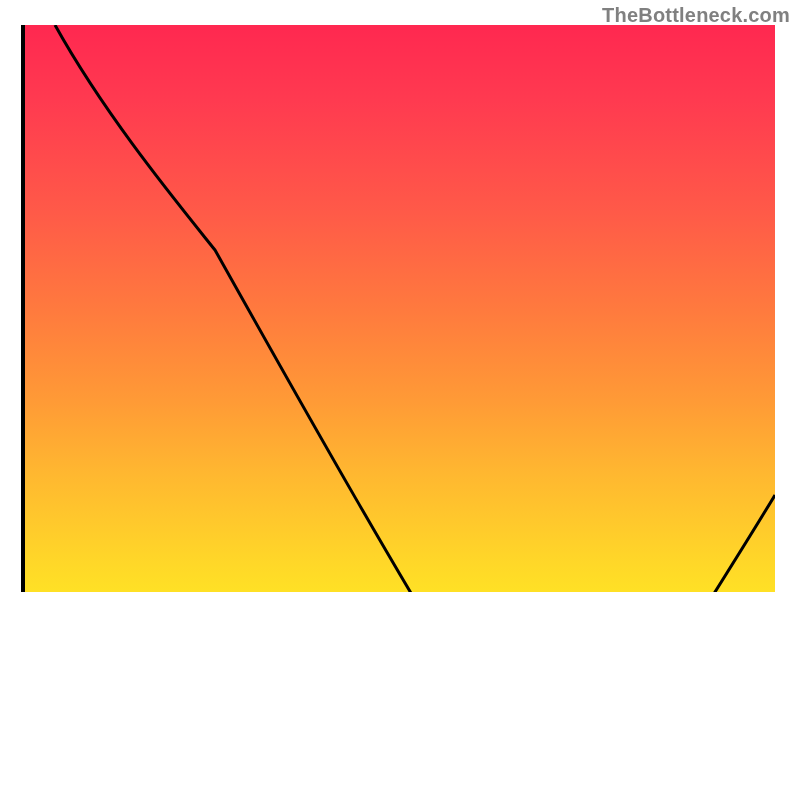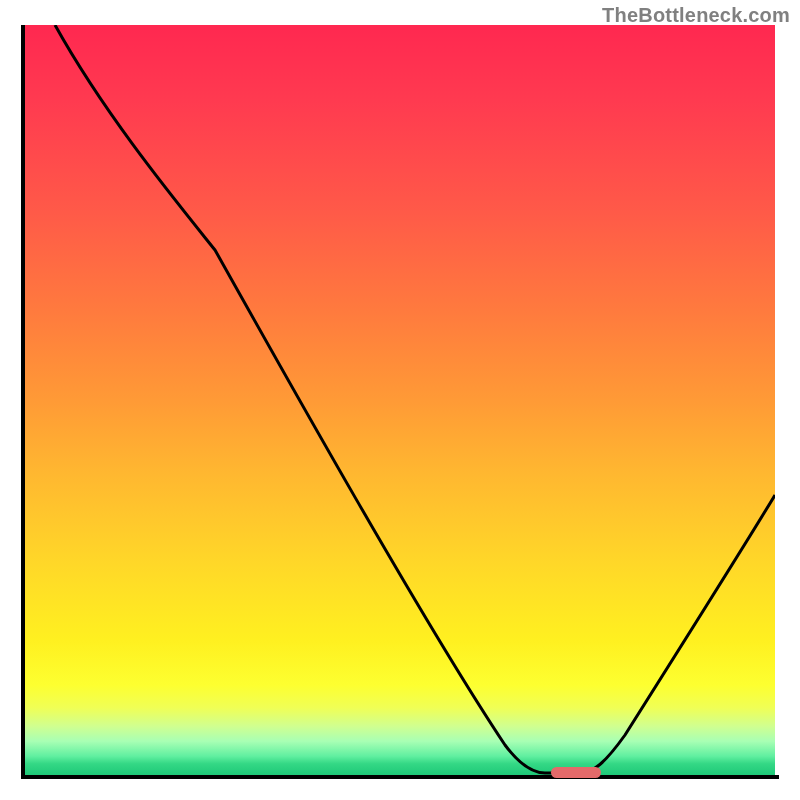--- a/index.html
+++ b/index.html
@@ -4,21 +4,21 @@
 <style>
   body {
     margin: 0;
     padding: 0;
     background: #fff;
     font-family: Arial, sans-serif;
   }
   .wrap {
     position: relative;
     width: 800px;
-    height: 800px;
+    height: 592px;
     border-radius: 26px;
   }
   .watermark {
     position: absolute;
     top: 4px;
     right: 10px;
     font-size: 20px;
     font-weight: bold;
     color: #808080;
     z-index: 5;

